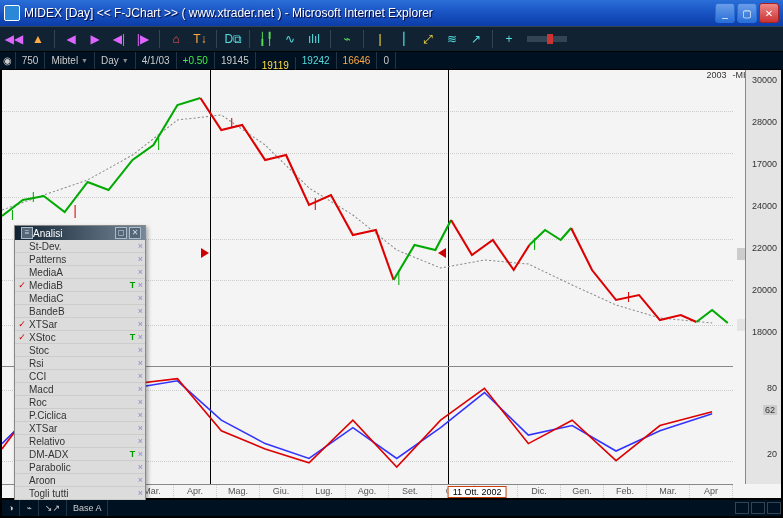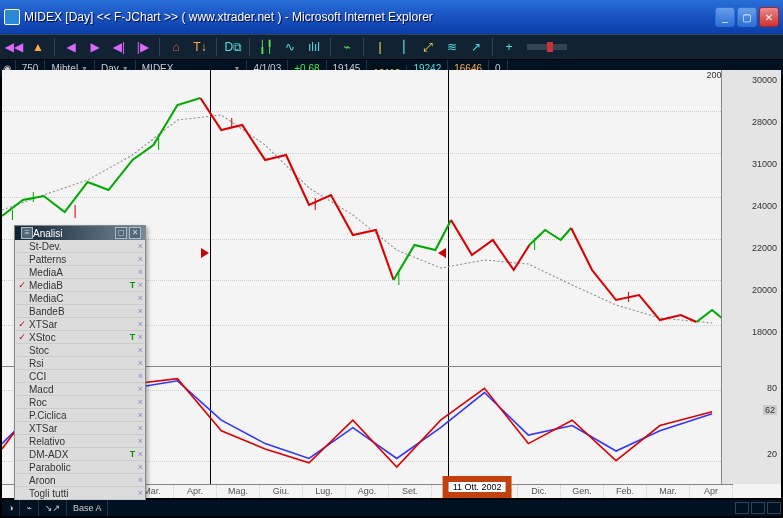--- a/index.html
+++ b/index.html
@@ -1,19 +1,19 @@
 <!DOCTYPE html>
 <html><head>
 <meta charset="utf-8">
 <style>
   * { box-sizing: border-box; margin: 0; padding: 0; font-family: Tahoma, Arial, sans-serif; }
   body { width: 783px; height: 518px; background: #000; overflow: hidden; position: relative; }
 
   
-  .titlebar { height: 34px; background: linear-gradient(to bottom,#2a6fd8,#1a55c4 45%,#0b3da8); display: flex; align-items: center; color: #fff; font-size: 12px; padding: 0 4px; }
+  .titlebar { height: 26px; background: linear-gradient(to bottom,#2a6fd8,#1a55c4 45%,#0b3da8); display: flex; align-items: center; color: #fff; font-size: 12px; padding: 0 4px; }
   .titlebar .icon { width: 16px; height: 16px; margin-right: 4px; background: #2b88d8; border: 1px solid #fff; border-radius: 2px; }
   .titlebar .title { flex: 1; text-shadow: 1px 1px 1px #003; }
   .winbtns { display: flex; gap: 2px; }
   .winbtn { width: 20px; height: 20px; border-radius: 3px; border: 1px solid #2a6fd8; background: linear-gradient(to bottom,#6a9ee8,#2a6fd8); color: #fff; font-size: 10px; display: flex; align-items: center; justify-content: center; cursor: pointer; }
   .winbtn.close { background: linear-gradient(to bottom,#e88,#c33); border-color:#a22; }
 
   
   .icobar { height: 26px; background: #123; border-top: 1px solid #345; border-bottom: 1px solid #000; display:flex; align-items:center; padding:0 4px; gap:4px; }
   .icobtn { width: 20px; height: 20px; display:flex; align-items:center; justify-content:center; color:#bcd; font-size:12px; cursor:pointer; border:1px solid transparent; border-radius:2px; }
   .icosep { width:1px; height:18px; background:#345; margin:0 2px; }
@@ -33,38 +33,38 @@
   .cell .tri { font-size:7px; margin-left:3px; color:#888; }
   .c-lime { color:#4e4; }
   .c-yellow { color:#fd4;margin-top:10px; }
   .c-cyan { color:#5dd; }
   .c-orange { color:#fa4; }
 
   
   .chartwrap { position:absolute; left:2px; right:2px; top:70px; bottom:20px; background:#f4f4f4; }
   .pricepane { position:absolute; left:0; right:48px; top:0; height:296px; }
   .oscpane   { position:absolute; left:0; right:48px; top:296px; bottom:14px; border-top:1px solid #888; }
-  .yaxis { position:absolute; right:0; top:0; width:60px; bottom:14px; background:#e4e4e4; border-left:1px solid #888; font-size:9px; color:#333; }
+  .yaxis { position:absolute; right:0; top:0; width:36px; bottom:14px; background:#e4e4e4; border-left:1px solid #888; font-size:9px; color:#333; }
   .xaxis { position:absolute; left:0; right:48px; bottom:0; height:14px; border-top:1px solid #888; font-size:9px; color:#555; display:flex; }
   .ytick { position:absolute; right:4px; transform:translateY(-50%); }
   .gridline { position:absolute; left:0; right:0; border-top:1px dotted #ccc; }
   .month { flex:1; text-align:center; padding-top:1px; border-right:1px dotted #ccc; }
 
   .cursor-v { position:absolute; top:0; bottom:0; width:1px; background:#000; }
   .marker-tri { position:absolute; width:0; height:0; border-top:5px solid transparent; border-bottom:5px solid transparent; }
   .marker-tri.left  { border-right:8px solid #c00; }
   .marker-tri.right { border-left:8px solid #c00; }
 
   .price-label { position:absolute; right:-48px; width:44px; background:#e4e4e4; font-size:9px; padding:1px 2px; text-align:right; }
   .price-label.hl { background:#ccc; }
 
   .topright { position:absolute; right:2px; top:0; font-size:9px; color:#333; }
   .topright span { margin-left:6px; }
 
-  .date-flag { position:absolute; background:#fff; border:6px solid #c2410c; font-size:9px; padding:0 4px; transform:translateX(-50%); }
+  .date-flag { position:absolute; background:#fff; border:1px solid #c2410c; font-size:9px; padding:0 4px; transform:translateX(-50%); }
 
   svg { position:absolute; left:0; top:0; }
 
   
   .float { position:absolute; left:14px; top:225px; width:132px; background:#dcdcdc; border:1px solid #888; box-shadow:2px 2px 4px rgba(0,0,0,.3); font-size:10px; }
   .float .fh { background:linear-gradient(to right,#123,#789); color:#fff; padding:1px 4px; display:flex; align-items:center; }
   .float .fh .t { flex:1; font-weight:normal; }
   .float .fh .b { width:12px; height:12px; border:1px solid #abc; background:#567; margin-left:2px; font-size:8px; text-align:center; line-height:10px; cursor:pointer; color:#cde;}
   .float .row { display:flex; align-items:center; height:13px; padding:0 2px; border-bottom:1px solid #ccc; }
   .float .chk { width:10px; text-align:center; color:#c00; font-size:9px; }
@@ -128,26 +128,22 @@
   <div class="cell tight">◉</div>
   <div class="cell">750</div>
   <div class="cell">
       <span>Mibtel</span>
       <span class="tri">▼</span>
     </div>
   <div class="cell">
       <span>Day</span>
       <span class="tri">▼</span>
     </div>
-  <div class="cell">
-      <span>MIDEX</span>
-      <span class="tri" style="margin-left:60px">▼</span>
-    </div>
   <div class="cell">4/1/03</div>
-  <div class="cell c-lime">+0.68</div>
+  <div class="cell c-lime">+0.50</div>
   <div class="cell">19145</div>
   <div class="cell c-yellow">19119</div>
   <div class="cell c-cyan">19242</div>
   <div class="cell c-orange">16646</div>
   <div class="cell">0</div>
 </div>
 
 <div class="chartwrap">
   <div class="topright">
     <span>2003</span><span>-MIDEX</span>
@@ -205,21 +201,21 @@
     <svg width="100%" height="100%" viewBox="0 0 700 110" preserveAspectRatio="none">
       <polyline fill="none" stroke="#33f" stroke-width="1.5" points="0,72 40,33 82,38 125,20 168,13 210,50 252,72 294,86 336,57 378,86 420,57 462,24 504,64 546,55 588,79 630,60 680,44"></polyline>
       <polyline fill="none" stroke="#d00" stroke-width="1.5" points="0,77 40,24 82,44 125,16 168,11 210,60 252,77 294,90 336,50 378,94 420,50 462,20 504,72 546,50 588,88 630,55 680,42"></polyline>
     </svg>
   </div>
 
   <div class="yaxis">
 
     <div class="ytick" style="top:10px">30000</div>
     <div class="ytick" style="top:52px">28000</div>
-    <div class="ytick" style="top:94px">31000</div>
+    <div class="ytick" style="top:94px">17000</div>
     <div class="ytick" style="top:136px">24000</div>
     <div class="ytick" style="top:178px">22000</div>
     <div class="ytick" style="top:220px">20000</div>
     <div class="ytick" style="top:262px">18000</div>
 
     <div class="ytick" style="top:318px">80</div>
     <div class="ytick" style="top:340px; background:#ccc; padding:0 2px">62</div>
     <div class="ytick" style="top:384px">20</div>
   </div>
 

